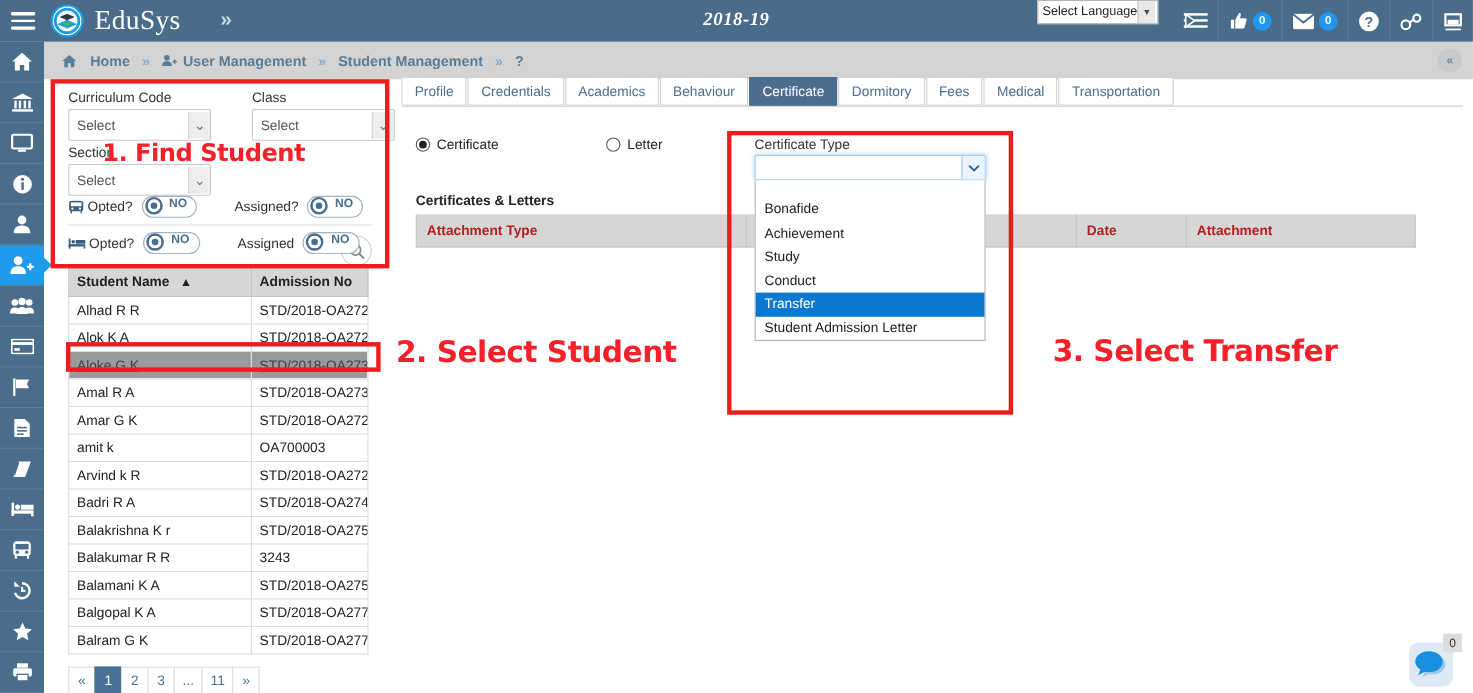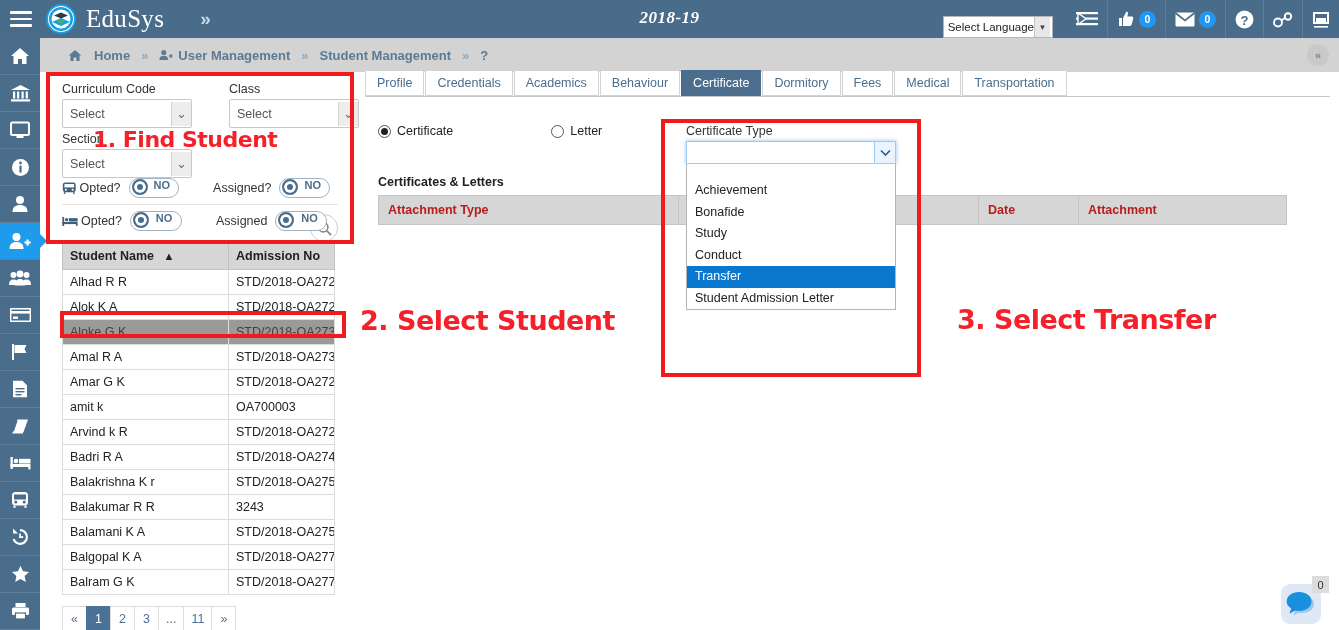--- a/index.html
+++ b/index.html
@@ -35,21 +35,21 @@
     margin-left: 10px; letter-spacing: .3px;
   }
   .brand-chev { color: #c9d8e6; font-size: 19px; margin-left: 36px; font-weight: bold; }
   .session-year {
     position: absolute; left: 0; right: 0; top: 8px; text-align: center;
     color: #ffffff; font-size: 17px; font-weight: bold; font-style: italic;
     font-family: "Liberation Serif", serif; letter-spacing: .5px; pointer-events: none;
   }
   .topbar-right {
     position: absolute; right: 0; top: 0; height: 38px;
-    display: flex; align-items: flex-end; gap: 0px;
+    display: flex; align-items: flex-start; gap: 0px;
   }
   .lang-select {
     height: 22px; background: #fff; border: 1px solid #b5b5b5;
     font-size: 11.5px; color: #222; padding: 0 2px 0 4px;
     font-family: "Liberation Sans", sans-serif;
     display: flex; align-items: center; min-width: 100px; margin-right: 14px;
   }
   .lang-select .lbl { flex: 1; }
   .lang-select .arw {
     width: 16px; height: 20px; background: #e8e8e8; border-left: 1px solid #c4c4c4;
@@ -78,21 +78,21 @@
   .sb-item.active { background: #1e9bea; }
   .sb-item.active:after {
     content: ""; position: absolute; right: -7px; top: 11px;
     border-top: 7px solid transparent; border-bottom: 7px solid transparent;
     border-left: 7px solid #1e9bea;
   }
 
   
   .crumbbar {
     position: absolute; left: 40px; top: 38px; width: 1299px; height: 34px;
-    background: #d3d3d3; display: flex; align-items: center; padding-left: 28px;
+    background: #d3d3d3; display: flex; align-items: center; padding-left: 16px;
     font-size: 13px; color: #5b7b94; font-weight: bold;
   }
   .crumbbar .sep { margin: 0 11px; font-size: 13px; color: #8fa7bb; }
   .crumbbar a { color: #5b7b94; text-decoration: none; cursor: pointer; }
   .collapse-btn {
     position: absolute; right: 10px; top: 6px; width: 22px; height: 22px;
     border-radius: 50%; background: #c9c9c9; color: #6b8aa5;
     display: flex; align-items: center; justify-content: center;
     font-size: 11px; font-weight: bold; cursor: pointer;
   }
@@ -647,22 +647,22 @@
     <label class="ctlabel">Certificate Type</label>
     <div class="ctbox">
       <span class="cv"></span>
       <span class="ca">
         <svg width="11" height="8" viewBox="0 0 11 8">
             <path d="M1 1.5 L5.5 6 L10 1.5" fill="none" stroke="#2a6496" stroke-width="1.7"></path>
           </svg>
       </span>
     </div>
     <div class="ctlist" id="ct-options">
+        <div class="opt">Bonafide</div>
         <div class="opt">Achievement</div>
-        <div class="opt">Bonafide</div>
         <div class="opt">Study</div>
         <div class="opt">Conduct</div>
         <div class="opt hl">Transfer</div>
         <div class="opt">Student Admission Letter</div>
       </div>
   </div>
 
   <div class="redbox" style="left:46px; top:72px; width:308px; height:172px;"></div>
   <div class="redbox" style="left:60px; top:311px; width:286px; height:27px;"></div>
   <div class="redbox" style="left:661px; top:119px; width:260px; height:258px;"></div>

